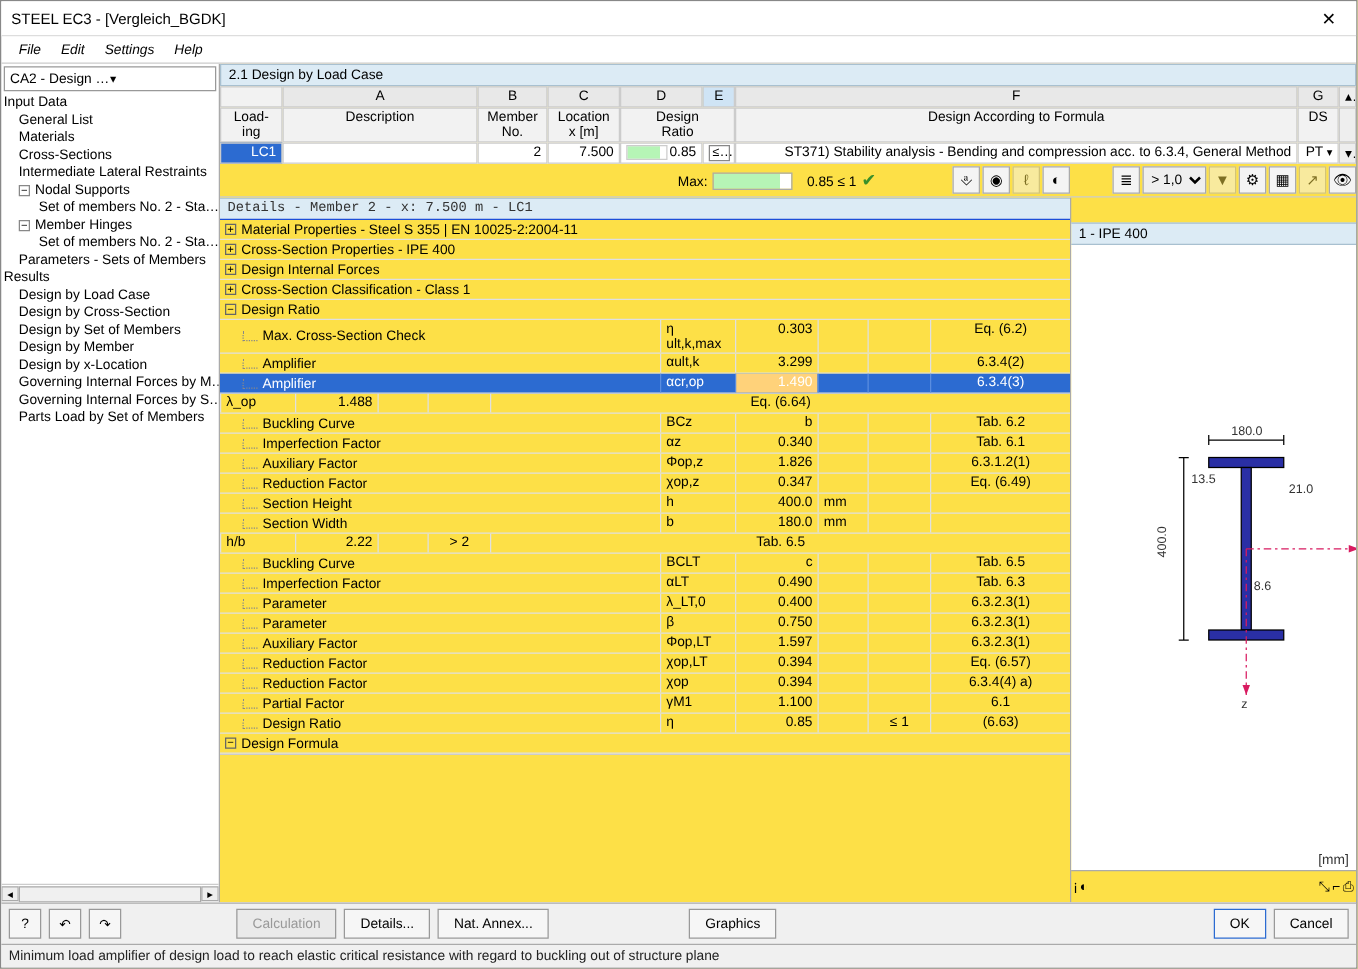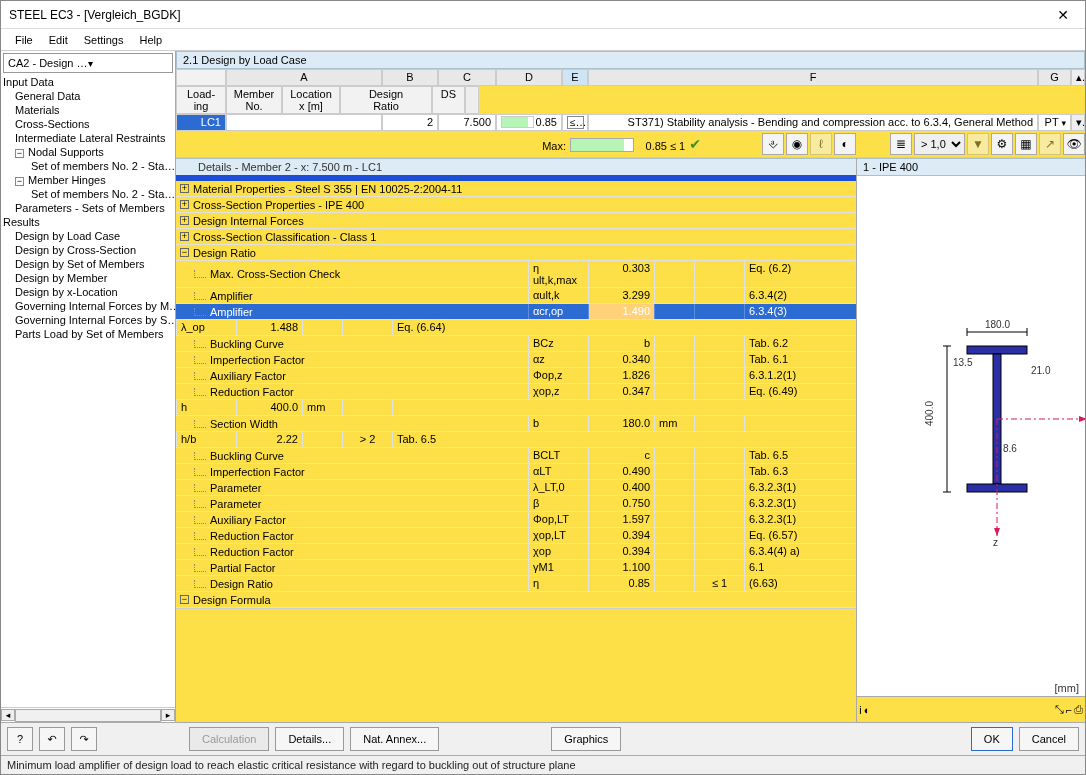--- a/index.html
+++ b/index.html
@@ -1,20 +1,20 @@
 <!DOCTYPE html>
 <html><head>
 <meta charset="utf-8">
 <style>
 * { box-sizing: border-box; margin: 0; padding: 0; font-family: "Segoe UI", Tahoma, sans-serif; font-size: 11px; }
 body { background: #fff; color: #000; width: 1086px; height: 775px; overflow: hidden; display: flex; flex-direction: column; border: 1px solid #888; }
 .titlebar { height: 28px; background: #fff; display: flex; align-items: center; padding: 0 8px; border-bottom: 1px solid #ddd; }
 .titlebar .title { flex: 1; font-size: 12px; }
 .titlebar .close { font-size: 14px; padding: 2px 8px; cursor: pointer; }
-.menubar { height: 22px; display: flex; align-items: center; padding: 0 6px; border-bottom: 1px solid #ccc; }
+.menubar { height: 22px; display: flex; align-items: center; padding: 0 6px; border-bottom: 1px solid #ccc; font-style: italic; }
 .menubar span { padding: 2px 8px; cursor: pointer; }
 .content { flex: 1; display: flex; overflow: hidden; }
 .sidebar { width: 175px; border-right: 1px solid #aaa; display: flex; flex-direction: column; overflow: hidden; }
 .sidebar .combo { margin: 2px; height: 20px; border: 1px solid #999; display: flex; align-items: center; padding: 0 4px; background: #fff; }
 .sidebar .combo span { flex: 1; white-space: nowrap; overflow: hidden; text-overflow: ellipsis; }
 .sidebar .combo .arrow { font-size: 10px; }
 .tree { flex: 1; overflow: hidden; }
 .tree-item { padding: 1px 2px; white-space: nowrap; cursor: pointer; }
 .tree-item.l0 { padding-left: 2px; }
 .tree-item.l1 { padding-left: 14px; }
@@ -52,39 +52,39 @@
 .toolbar .max-area .value { width: 34px; text-align: right; padding-right: 3px; }
 .toolbar .max-area .le { margin-right: 4px; }
 .toolbar .max-area .ok { color: #3a8f2a; font-size: 14px; }
 .toolbar .gap { flex: 1; }
 .toolbar .icons { display: flex; gap: 2px; align-items: center; }
 .toolbar .iconbtn { width: 22px; height: 22px; border: 1px solid #aaa; background: #f4f4f4; display: flex; align-items: center; justify-content: center; font-size: 12px; cursor: pointer; }
 .toolbar select { height: 22px; border: 1px solid #aaa; padding: 0 2px; }
 
 .mid { display: flex; flex: 1; overflow: hidden; }
 .details { flex: 1; display: flex; flex-direction: column; border-right: 1px solid #aaa; overflow: hidden; }
-.details-title { background: #dcebf5; border-top: 1px solid #a8c0d0; border-bottom: 6px solid #1d4ed8; padding: 2px 22px; color: #333; }
+.details-title { background: #dcebf5; border-top: 1px solid #a8c0d0; border-bottom: 1px solid #1d4ed8; padding: 2px 6px; color: #333; font-family: Liberation Mono, monospace; }
 .details-body { flex: 1; overflow: auto; }
 .details-row { display: flex; border-bottom: 1px solid #e0e0e0; min-height: 16px; align-items: stretch; }
 .details-row .c1 { width: 352px; padding: 1px 4px; display: flex; align-items: center; }
 .details-row .c2 { width: 60px; padding: 1px 4px; border-left: 1px solid #e0e0e0; }
 .details-row .c3 { width: 66px; padding: 1px 4px; text-align: right; border-left: 1px solid #e0e0e0; }
 .details-row .c4 { width: 40px; padding: 1px 4px; border-left: 1px solid #e0e0e0; }
 .details-row .c5 { width: 50px; padding: 1px 4px; text-align: center; border-left: 1px solid #e0e0e0; }
-.details-row .c6 { flex: 1; padding: 1px 4px; border-left: 1px solid #e0e0e0; }
+.details-row .c6 { flex: 1; padding: 1px 4px; border-left: 1px solid #e0e0e0; text-align: center; }
 .details-row .exp { display: inline-block; width: 9px; height: 9px; border: 1px solid #666; line-height: 7px; text-align: center; font-size: 9px; margin-right: 4px; }
 .details-row.selected { background: #2c6bd1; color: #fff; }
 .details-row.selected .c2, .details-row.selected .c3, .details-row.selected .c4, .details-row.selected .c5, .details-row.selected .c6 { border-left-color: #5a8de0; }
 .details-row.goldbar .c3 { background: #ffd27a; }
 .details-row .indent1 { padding-left: 14px; }
 .details-row .tree-line { display: inline-block; width: 12px; border-left: 1px dotted #888; border-bottom: 1px dotted #888; height: 8px; margin-right: 4px; vertical-align: middle; }
 .details-filler { flex: 1; background: #f4f4f4; border-top: 1px solid #ccc; display: flex; }
 .details-filler .col { border-right: 1px solid #ccc; }
 
-.preview { width: 228px; display: flex; flex-direction: column; }
+.preview { width: 228px; display: flex; flex-direction: column; margin-top: 20px; }
 .preview-title { background: #dcebf5; border-top: 1px solid #a8c0d0; border-bottom: 1px solid #a8c0d0; padding: 2px 6px; }
 .preview-canvas { flex: 1; position: relative; background: #fff; }
 .preview-units { position: absolute; bottom: 2px; right: 6px; color: #333; }
 .preview-toolbar { height: 26px; display: flex; align-items: center; padding: 2px; gap: 2px; border-top: 1px solid #aaa; }
 
 .bottom-bar { display: flex; align-items: center; padding: 4px 6px; gap: 6px; border-top: 1px solid #aaa; background: #f0f0f0; }
 .bottom-bar .btn { height: 24px; padding: 2px 12px; border: 1px solid #999; background: #f6f6f6; cursor: pointer; }
 .bottom-bar .btn.disabled { color: #999; background: #eaeaea; }
 .bottom-bar .btn.primary { border: 1px solid #2c6bd1; }
 .bottom-bar .icon-btn { width: 26px; height: 24px; border: 1px solid #999; background: #f6f6f6; display: flex; align-items: center; justify-content: center; cursor: pointer; }
@@ -114,21 +114,21 @@
 </div>
 
 <div class="content">
   <div class="sidebar">
     <div class="combo">
       <span>CA2 - Design according to Euro…</span>
       <span class="arrow">▾</span>
     </div>
     <div class="tree">
       <div class="tree-item l0">Input Data</div>
-      <div class="tree-item l1">General Data</div>
+      <div class="tree-item l1">General List</div>
       <div class="tree-item l1">Materials</div>
       <div class="tree-item l1">Cross-Sections</div>
       <div class="tree-item l1">Intermediate Lateral Restraints</div>
       <div class="tree-item l1"><span class="toggle">−</span><span>Nodal Supports</span></div>
       <div class="tree-item l2">Set of members No. 2 - Sta…</div>
       <div class="tree-item l1"><span class="toggle">−</span><span>Member Hinges</span></div>
       <div class="tree-item l2">Set of members No. 2 - Sta…</div>
       <div class="tree-item l1">Parameters - Sets of Members</div>
       <div class="tree-item l0">Results</div>
       <div class="tree-item l1">Design by Load Case</div>
@@ -157,26 +157,28 @@
       <div class="cell colletter col-c">C</div>
       <div class="cell colletter col-d">D</div>
       <div class="cell colletter e col-e">E</div>
       <div class="cell colletter col-f">F</div>
       <div class="cell colletter col-g">G</div>
       <div class="cell col-scroll">▴</div>
     </div>
     <div class="grid-header">
       <div class="cell col-rowhead" style="white-space:pre-line">Load-
 ing</div>
+      <div class="cell col-a">Description</div>
       <div class="cell col-b" style="white-space:pre-line">Member
 No.</div>
       <div class="cell col-c" style="white-space:pre-line">Location
 x [m]</div>
       <div class="cell" style="width:92px;white-space:pre-line">Design
 Ratio</div>
+      <div class="cell col-f">Design According to Formula</div>
       <div class="cell col-g">DS</div>
       <div class="cell col-scroll"></div>
     </div>
     <div class="grid-row">
       <div class="cell col-rowhead left" style="background:#2c6bd1;color:#fff">LC1</div>
       <div class="cell col-a left"></div>
       <div class="cell col-b">2</div>
       <div class="cell col-c">7.500</div>
       <div class="cell col-d">
           <div class="ratio-cell">
@@ -307,20 +309,21 @@
             </div>
             <div class="details-row">
               <div class="c1"><span class="indent1"></span><span class="tree-line"></span>Reduction Factor</div>
               <div class="c2">χop,z</div>
               <div class="c3">0.347</div>
               <div class="c4"></div>
               <div class="c5"></div>
               <div class="c6">Eq. (6.49)</div>
             </div>
             <div class="details-row">
+              <div class="c1"><span class="indent1"></span><span class="tree-line"></span>Section Height</div>
               <div class="c2">h</div>
               <div class="c3">400.0</div>
               <div class="c4">mm</div>
               <div class="c5"></div>
               <div class="c6"></div>
             </div>
             <div class="details-row">
               <div class="c1"><span class="indent1"></span><span class="tree-line"></span>Section Width</div>
               <div class="c2">b</div>
               <div class="c3">180.0</div>

